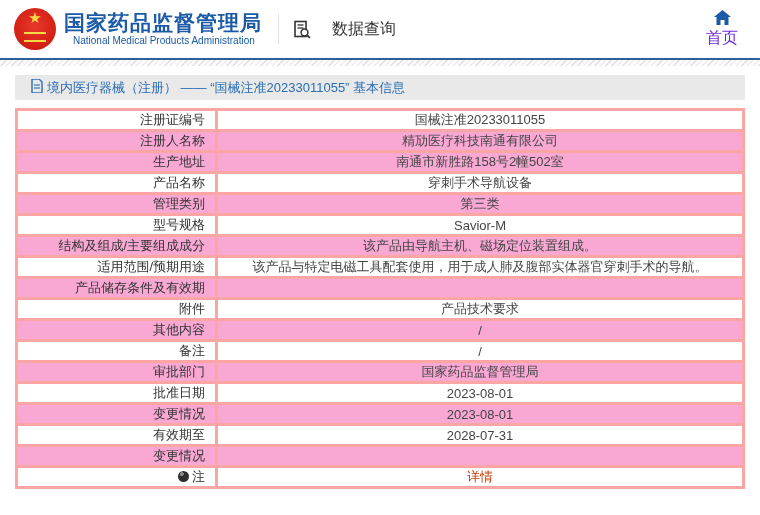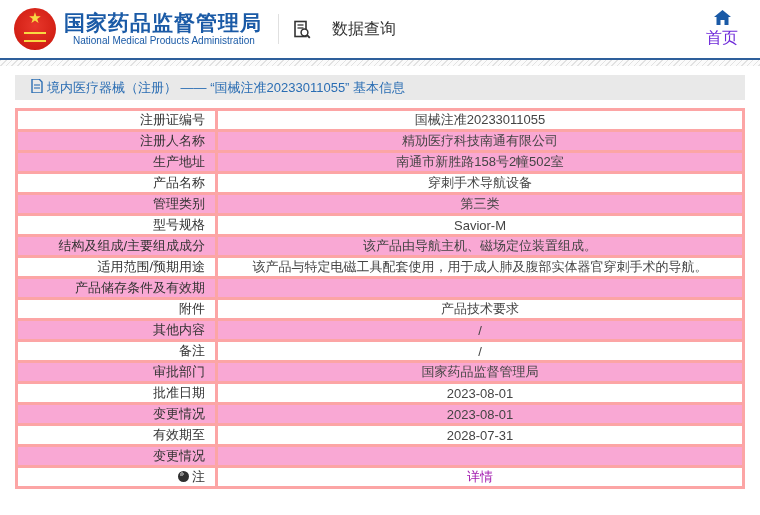--- a/index.html
+++ b/index.html
@@ -94,21 +94,21 @@
     white-space: nowrap;
     overflow: hidden;
   }
   table.info tr.alt td { background: #f9a8d4; }
   td.label-cell {
     width: 200px;
     text-align: right;
     color: #333;
   }
   td.value-cell { text-align: center; color: #444; padding-left: 12px; }
-  td.value-cell a { color: #a21caf; text-decoration: none; }
+  td.value-cell a { color: #c2410c; text-decoration: none; }
   .note-icon {
     display: inline-block;
     width: 11px; height: 11px;
     border-radius: 50%;
     background: radial-gradient(circle at 35% 30%, #888 0 2px, #2f2f2f 2px);
     margin-right: 3px;
     vertical-align: -1px;
   }
 </style>
 </head>

